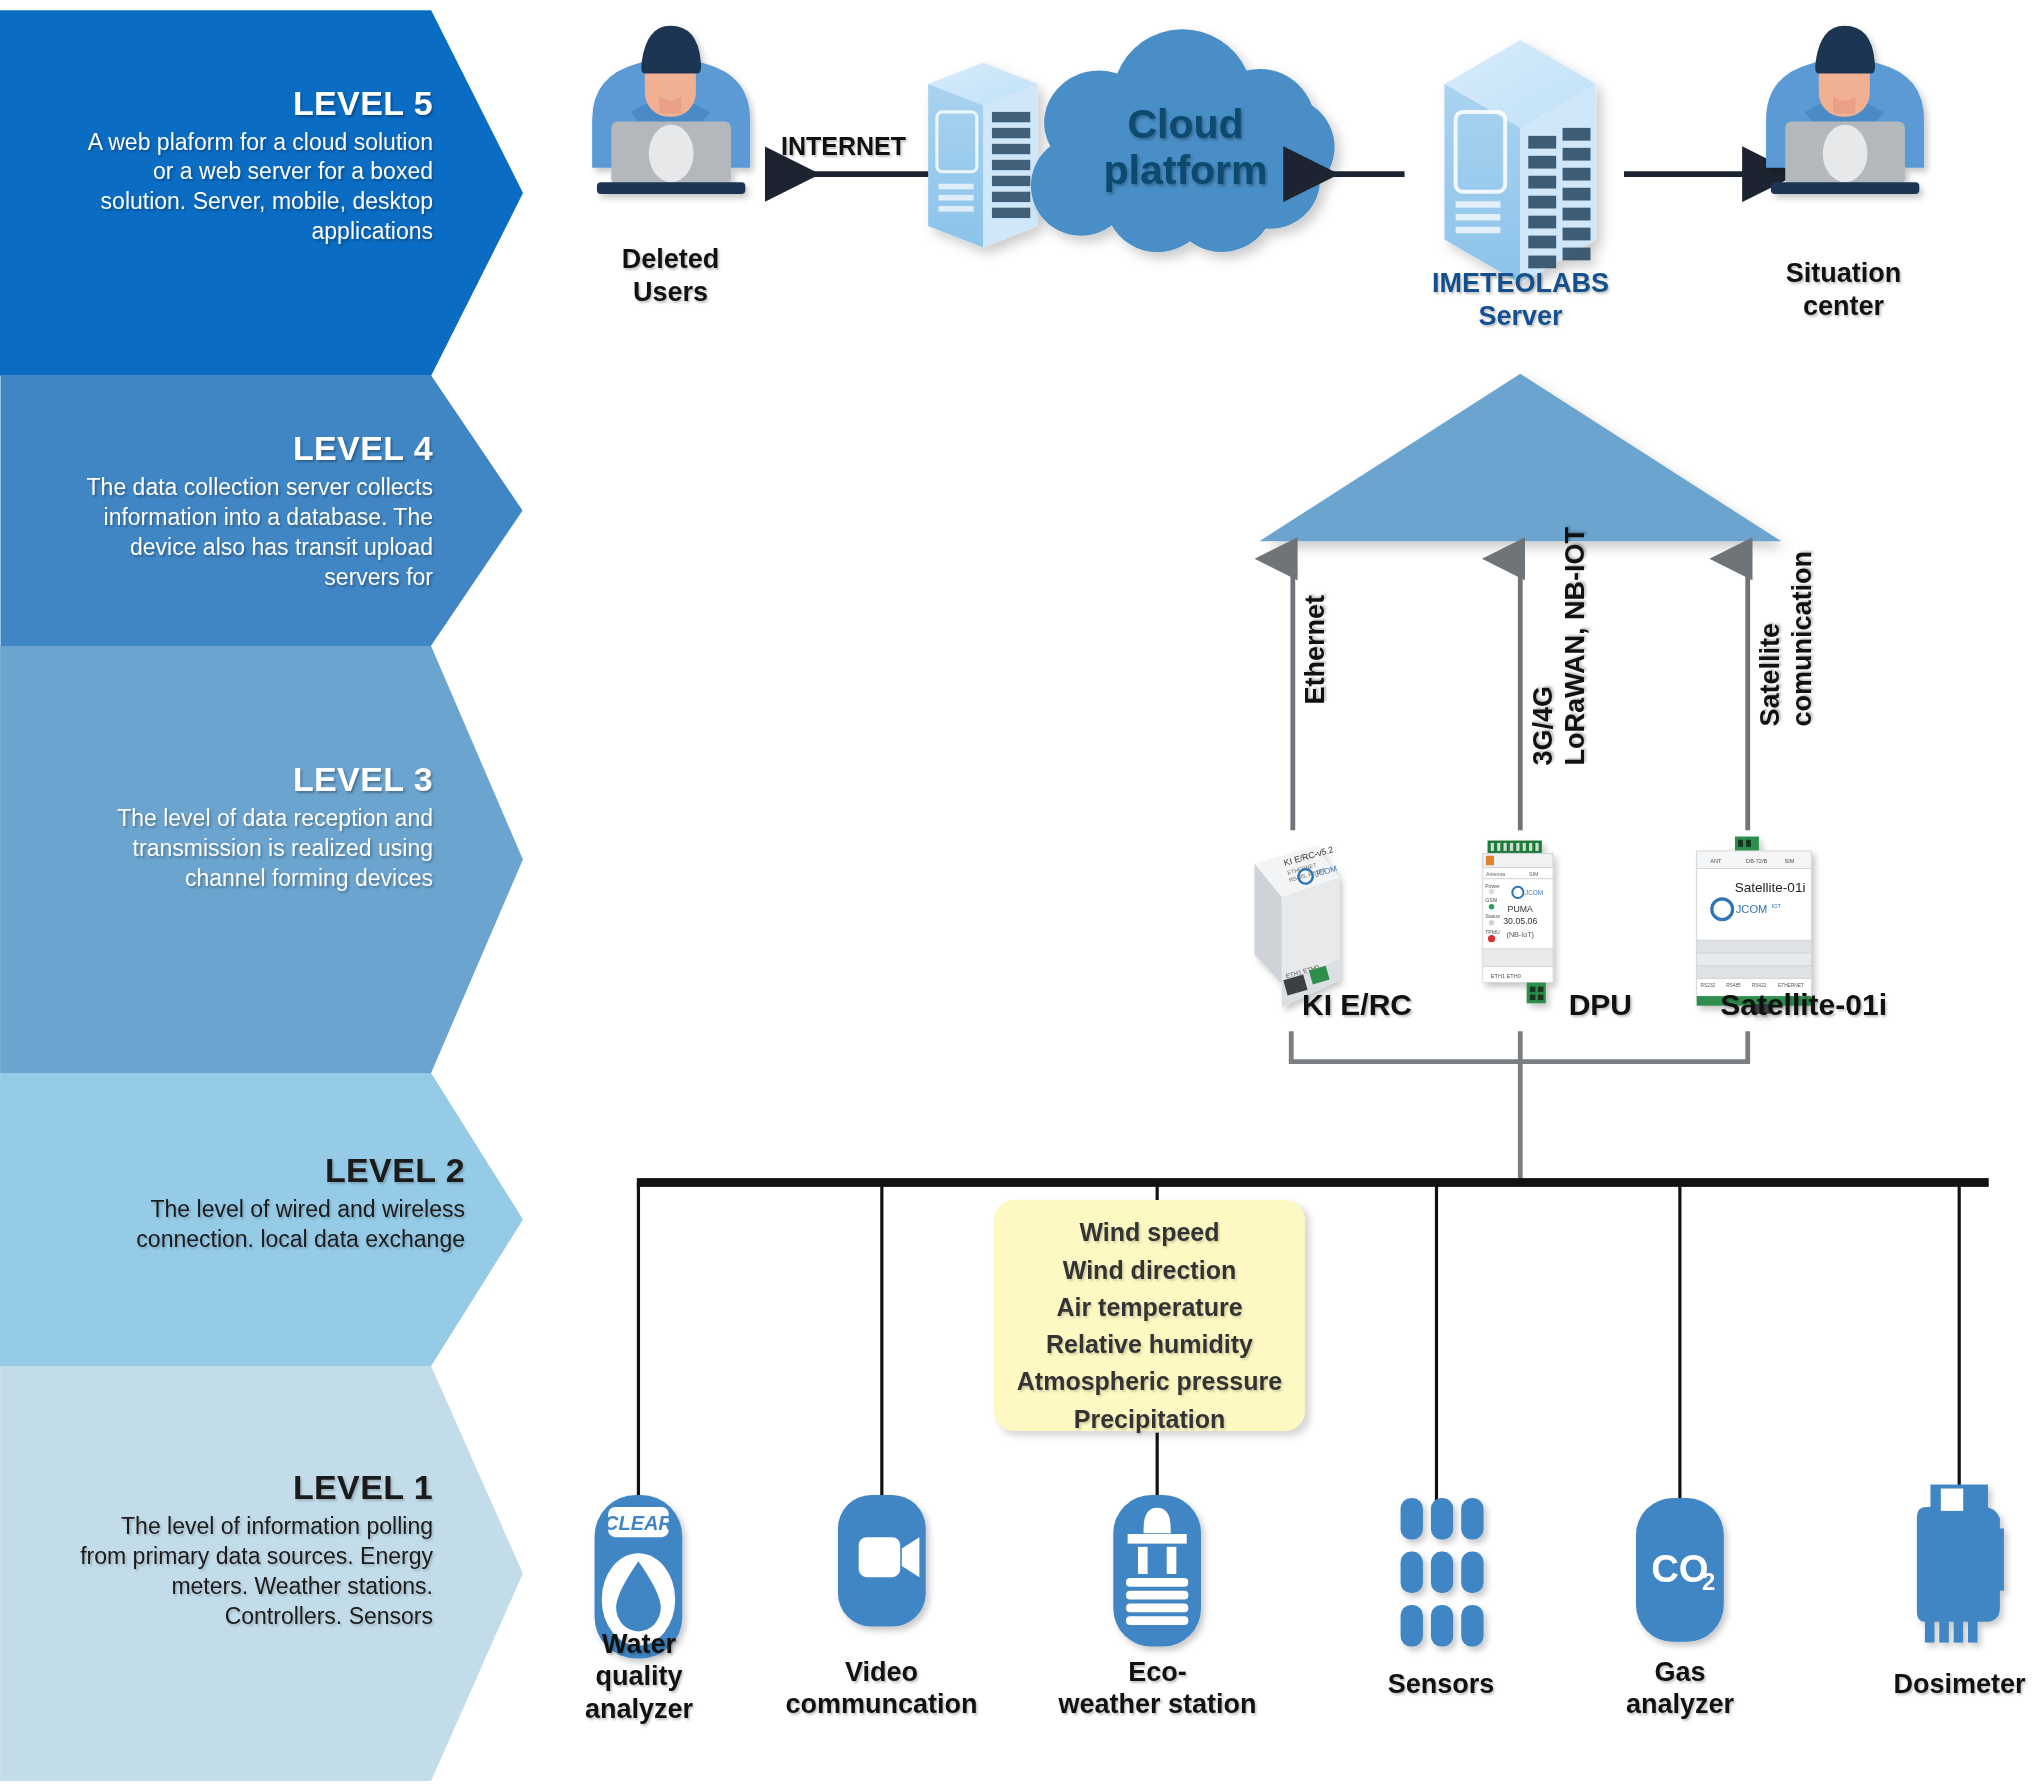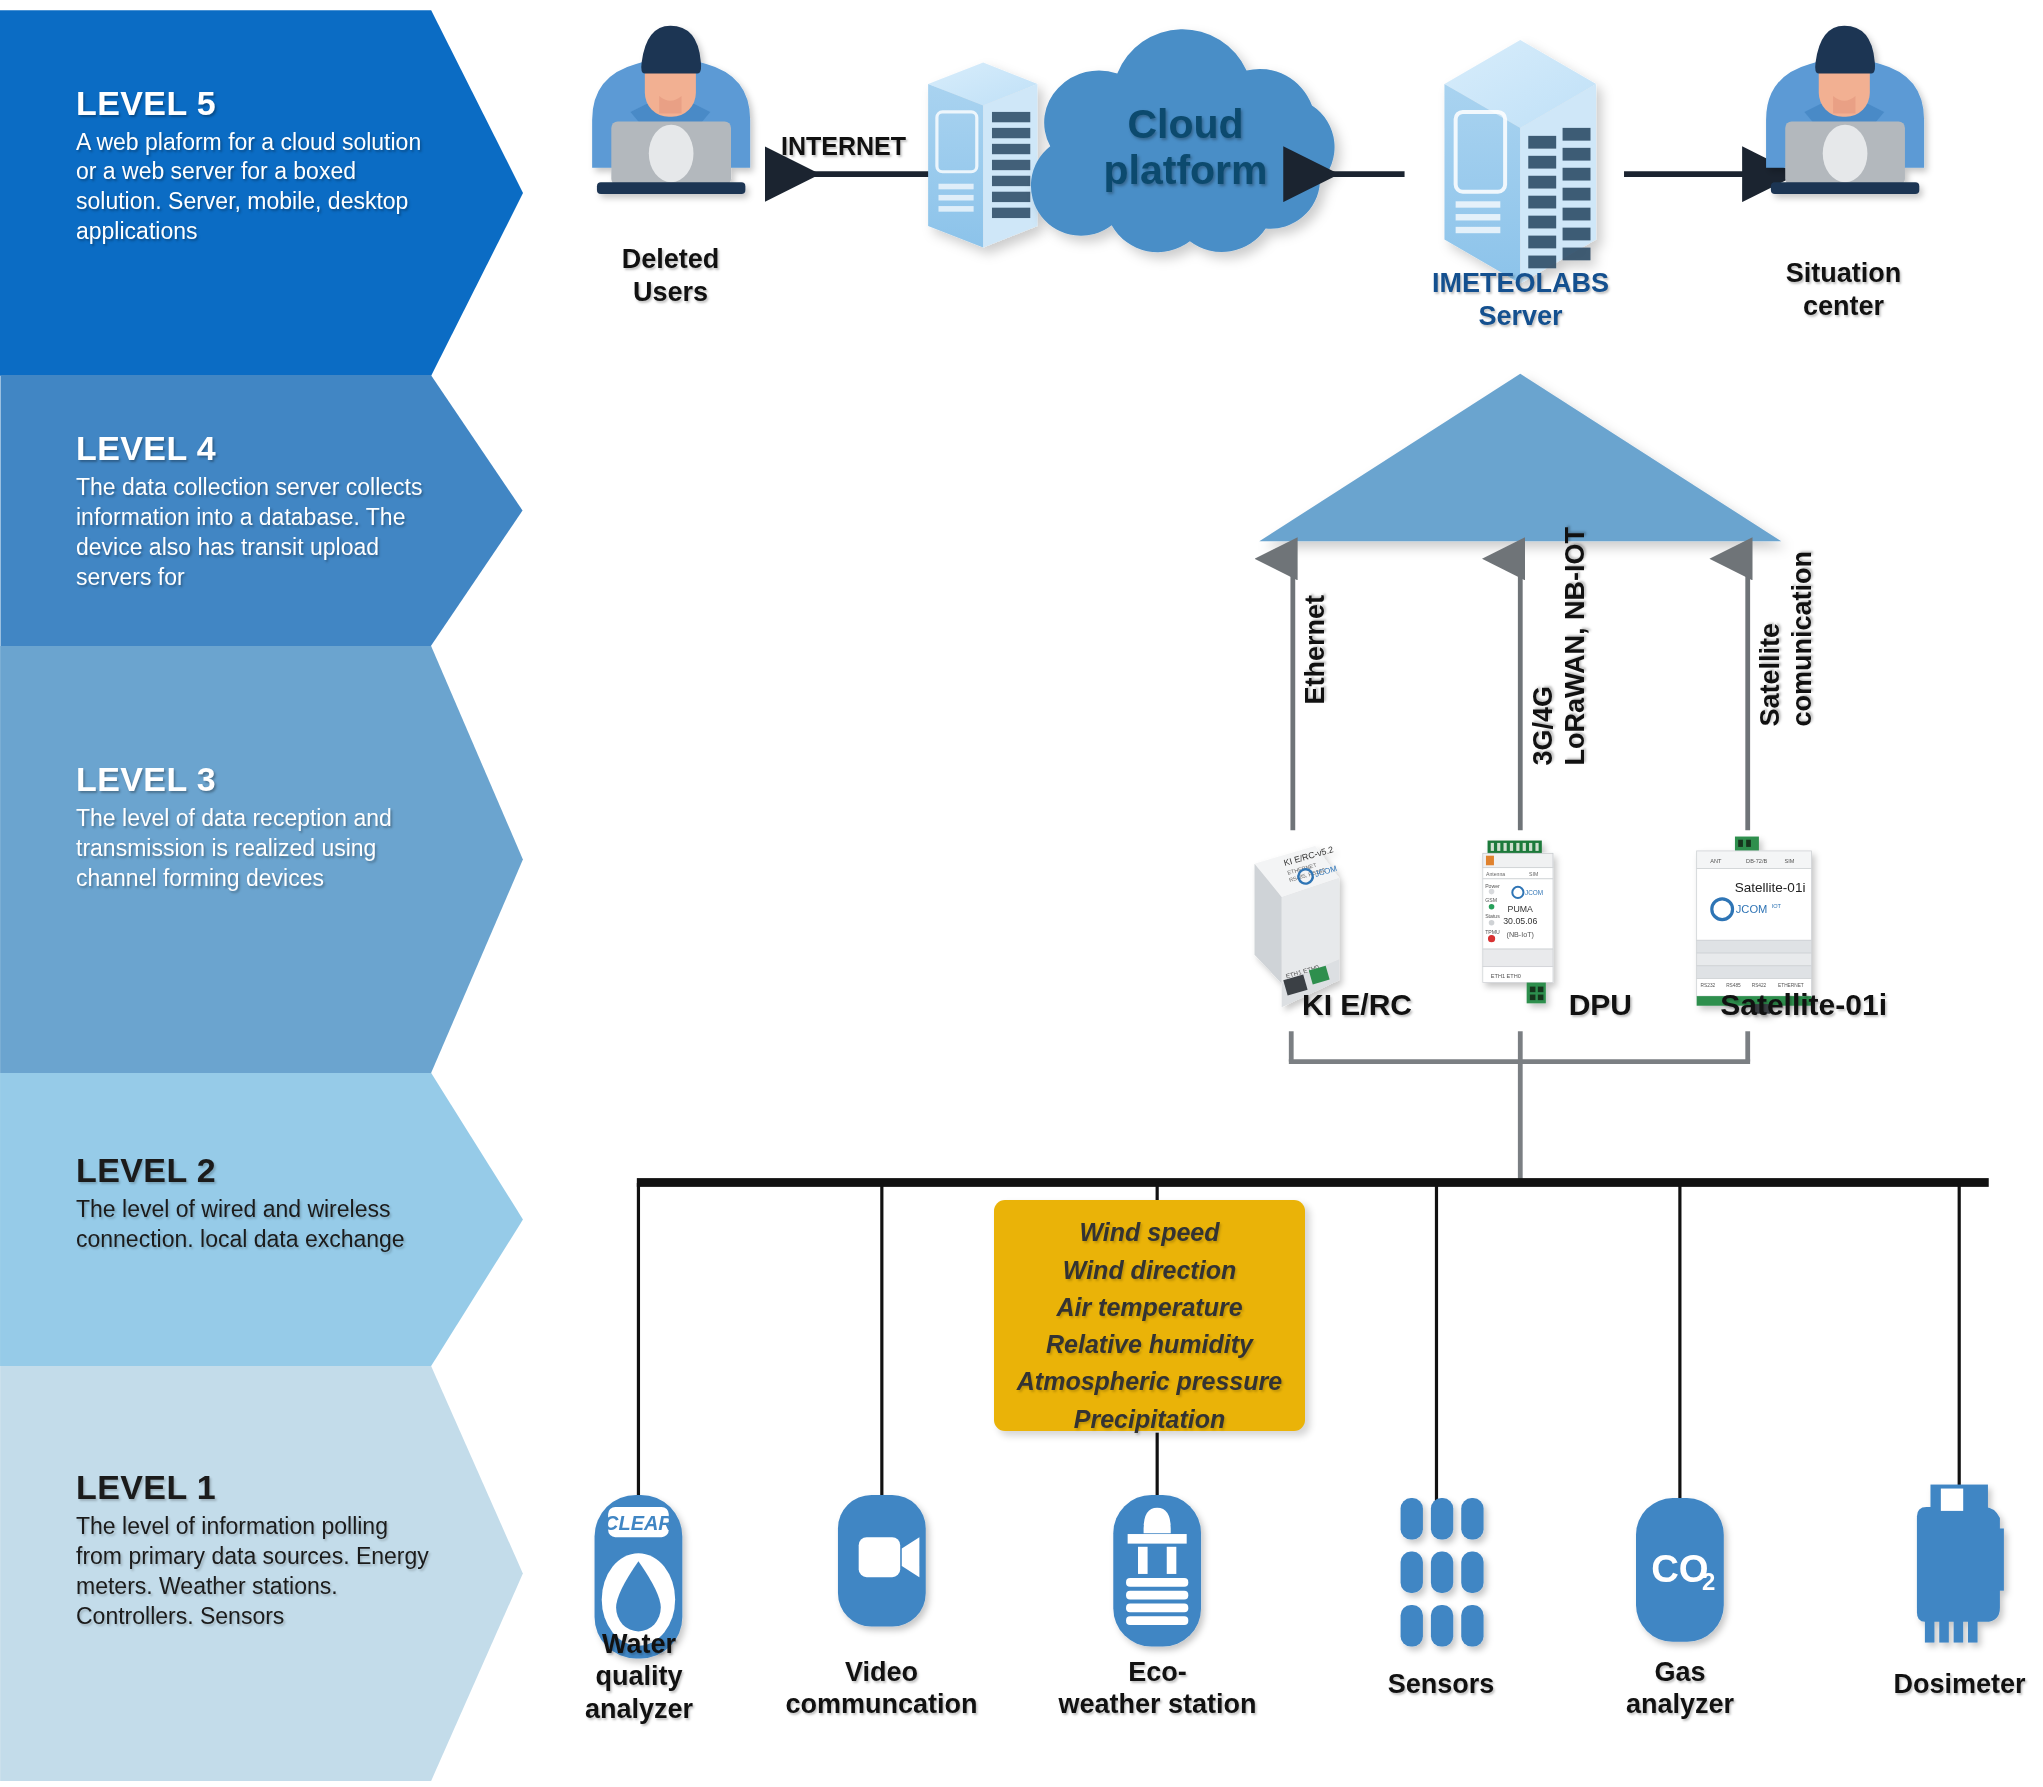--- a/index.html
+++ b/index.html
@@ -3,21 +3,21 @@
 <meta charset="utf-8">
 <style>
   html,body{margin:0;padding:0;background:#ffffff;}
   body{width:2043px;height:1788px;position:relative;overflow:hidden;
        font-family:"Liberation Sans","DejaVu Sans",sans-serif;}
 
   
   #levels{position:absolute;left:0;top:0;width:527px;height:1788px;}
   .lvl{position:absolute;left:0;width:527px;}
   .lvl .shape{position:absolute;inset:0;}
-  .lvl .txt{position:absolute;left:76px;right:94px;}
+  .lvl .txt{position:absolute;left:76px;right:94px;text-align:right;}
   .lvl-title{font-weight:bold;font-size:34px;letter-spacing:0.4px;line-height:1.0;margin-bottom:8px;}
   .lvl-desc{font-size:23px;line-height:1.30;}
   .light .lvl-title,.light .lvl-desc{color:#ffffff;text-shadow:1.6px 1.6px 2.4px rgba(0,0,0,.30);}
   .dark  .lvl-title,.dark  .lvl-desc{color:#1b1b1b;text-shadow:1.6px 1.6px 2.4px rgba(0,0,0,.20);}
 
   
   .abs{position:absolute;}
 
   .node-label{position:absolute;text-align:center;font-weight:bold;
      font-size:27px;line-height:1.22;color:#111;
@@ -35,22 +35,22 @@
      color:#111;line-height:1.20;text-shadow:1.6px 1.6px 2.4px rgba(0,0,0,.25);}
 
   .internet-lbl{position:absolute;font-size:25px;color:#111;font-weight:bold;
      text-shadow:1.6px 1.6px 2.4px rgba(0,0,0,.25);}
 
   .cloud-text{position:absolute;width:100%;text-align:center;color:#0c4a6e;
      font-size:41px;font-weight:bold;line-height:1.12;
      text-shadow:1.6px 1.6px 3.2px rgba(0,0,0,.30);}
 
   
-  #wxbox{position:absolute;background:#eab308;border-radius:11px;
-     box-shadow:4.8px 4.8px 7.2px rgba(0,0,0,.16);font-style:italic;}
+  #wxbox{position:absolute;background:#fef9c3;border-radius:20px;
+     box-shadow:4.8px 4.8px 7.2px rgba(0,0,0,.16);}
   #wxbox .row{text-align:center;font-size:25px;font-weight:bold;color:#333;
      line-height:1.49;text-shadow:1.6px 1.6px 2.4px rgba(0,0,0,.18);}
 </style>
 </head>
 <body>
 
 <div id="levels">
     <div class="lvl light" style="top: 9.6px; height: 366px;">
       <svg class="shape" width="527" height="366" viewBox="0 0 660 458">
         <path d="M0,0 L540,0 L655,229.0 L540,458 L0,458 Z" fill="#0b6cc4"></path>

